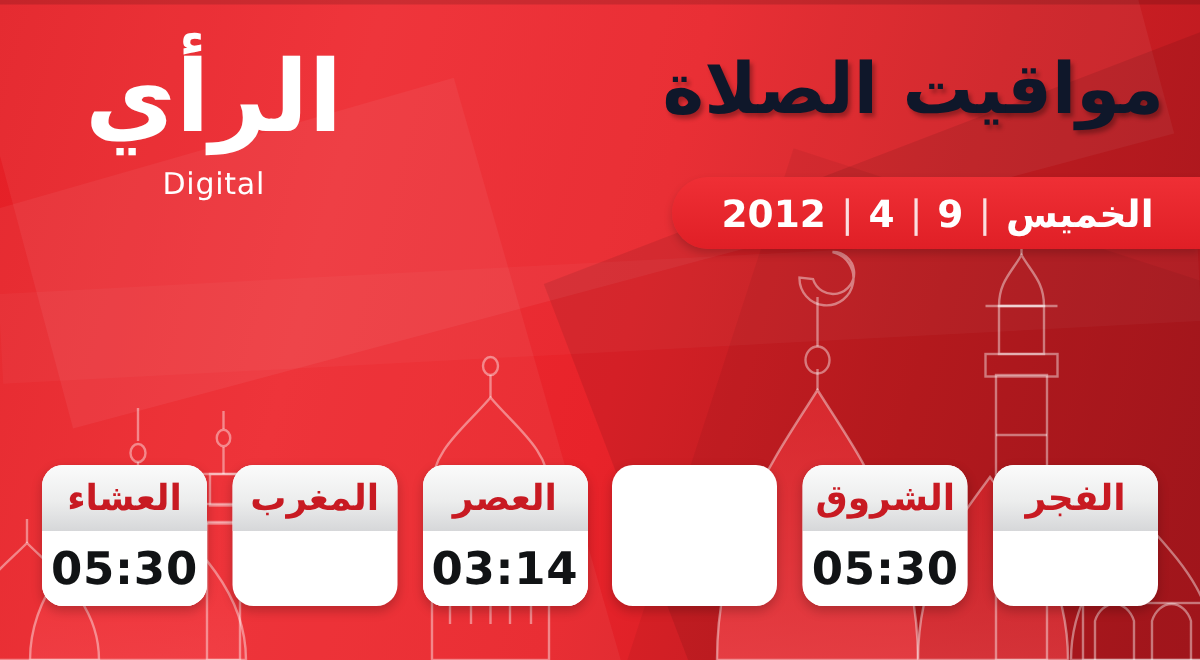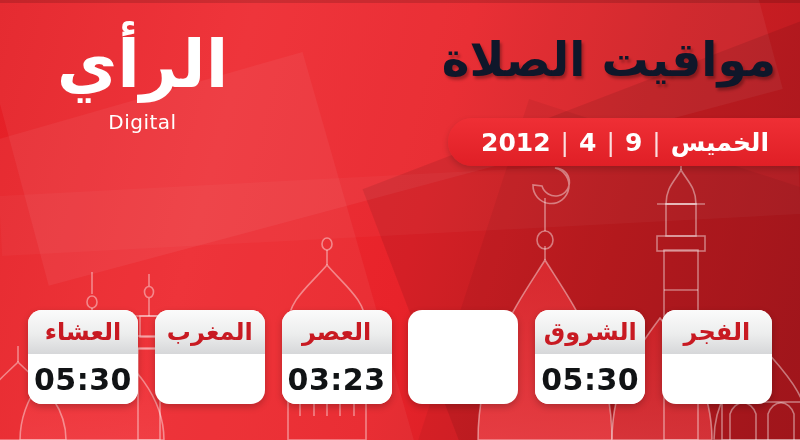--- a/index.html
+++ b/index.html
@@ -287,21 +287,21 @@
   <div class="cards">
     <div class="card">
       <div class="card-label">العشاء</div>
       <div class="card-time">05:30</div>
     </div>
     <div class="card">
       <div class="card-label">المغرب</div>
     </div>
     <div class="card">
       <div class="card-label">العصر</div>
-      <div class="card-time">03:23</div>
+      <div class="card-time">03:14</div>
     </div>
     <div class="card">
     </div>
     <div class="card">
       <div class="card-label">الشروق</div>
       <div class="card-time">05:30</div>
     </div>
     <div class="card">
       <div class="card-label">الفجر</div>
     </div>

